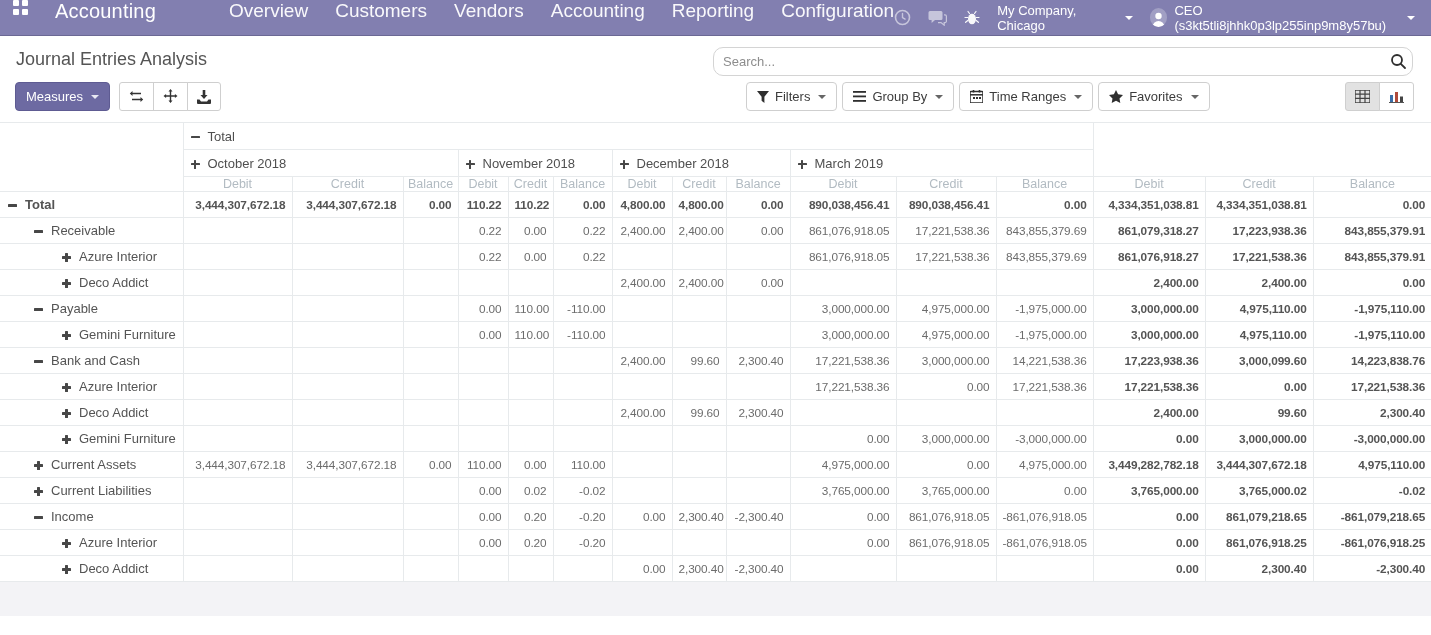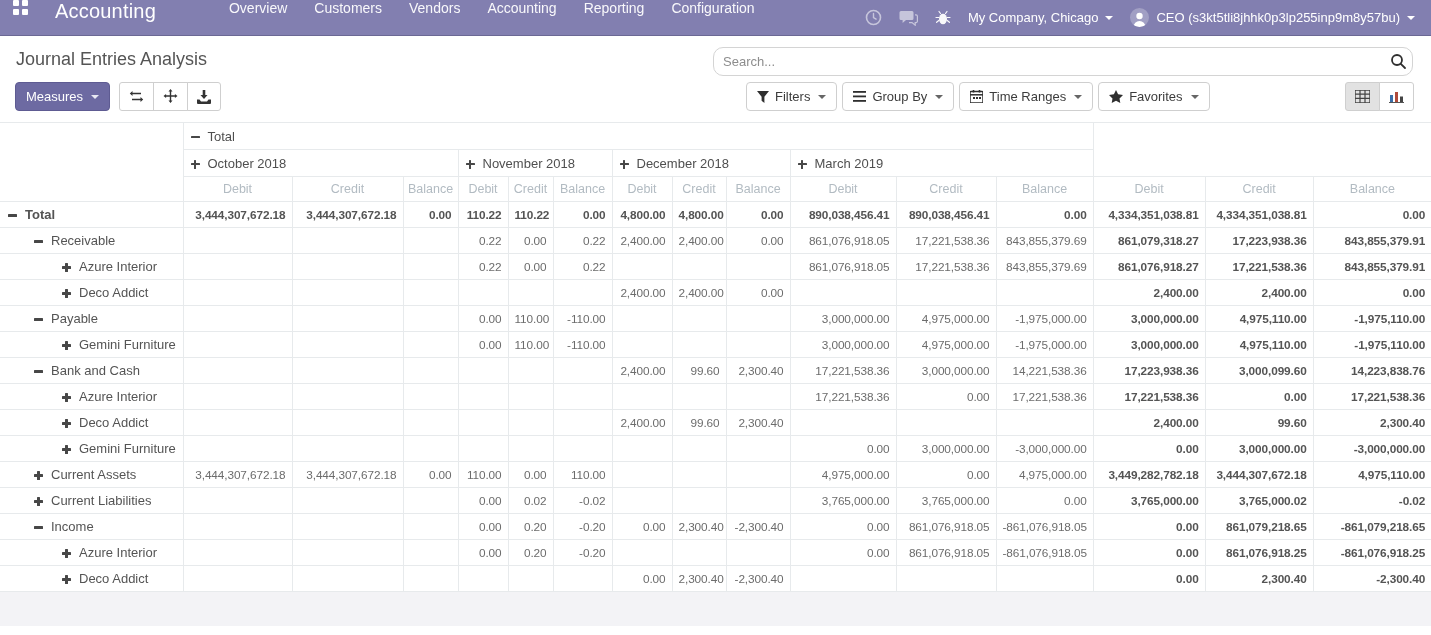--- a/index.html
+++ b/index.html
@@ -3,21 +3,21 @@
 <meta charset="utf-8">
 <style>
   * { box-sizing: border-box; margin: 0; padding: 0; }
   html,body { width:1431px; height:635px; font-family:"Liberation Sans",sans-serif; background:#fff; overflow:hidden; }
 
   
   .navbar { height:36px; background:#827fb0; border-bottom:1px solid #6b6894; display:flex; color:#fff; }
   .apps-grid { width:15px; height:15px; margin-left:13px; display:grid; grid-template-columns:6px 6px; grid-template-rows:6px 6px; gap:3px; cursor:pointer; }
   .apps-grid i { background:#fff; border-radius:1px; }
   .brand { font-size:20px; font-weight:400; margin-left:27px; letter-spacing:.2px; }
-  .nav-menu { display:flex; margin-left:73px; gap:27px; font-size:14px; color:rgba(255,255,255,.95); }
+  .nav-menu { display:flex; margin-left:73px; gap:27px; font-size:19px; color:rgba(255,255,255,.95); }
   .nav-menu span { cursor:pointer; }
   .nav-right { margin-left:auto; display:flex; align-items:center; gap:17px; margin-right:16px; font-size:13px; }
   .nav-icon { opacity:.55; display:flex; cursor:pointer; }
   .nav-icon.bright { opacity:.95; }
   .menu-toggle { display:flex; align-items:center; gap:7px; cursor:pointer; }
   .caret { display:inline-block; width:0; height:0; border-left:4px solid transparent; border-right:4px solid transparent; border-top:4px solid currentColor; }
   .avatar { width:19px; height:19px; border-radius:50%; background:rgba(255,255,255,.25); display:flex; align-items:flex-end; justify-content:center; overflow:hidden; }
 
   
   .control-panel { height:86px; background:#fff; position:relative; }
@@ -46,21 +46,21 @@
   .switcher .active { background:#e2e2e2; }
 
   
   table.pivot { border-collapse:collapse; table-layout:fixed; width:1431px; background:#fff; }
   .pivot th, .pivot td { border:1px solid #e7eaec; overflow:hidden; }
   .pivot th:first-child, .pivot td:first-child { border-left:none; }
   .pivot th:last-child, .pivot td:last-child { border-right:none; }
   .pivot thead th { font-weight:400; background:#fff; }
   th.group-h { height:27px; text-align:left; font-size:13px; color:#4f4f4f; padding-left:7px; white-space:nowrap; cursor:pointer; }
   th.corner-h, th.blank-h { background:#fff; }
-  th.measure-h { height:25px; text-align:center; font-size:12.5px; color:#b2bbc2; font-weight:400; cursor:pointer; white-space:nowrap; }
+  th.measure-h { height:15px; text-align:center; font-size:12.5px; color:#b2bbc2; font-weight:400; cursor:pointer; white-space:nowrap; }
   td.rowlab { height:26px; font-size:13px; color:#545454; white-space:nowrap; cursor:pointer; }
   td.num { height:26px; text-align:right; padding:0 6px; font-size:11.8px; color:#6c6c6c; white-space:nowrap; letter-spacing:-.1px; }
   tr.bold-row td { font-weight:700; color:#545454; }
   td.total-col { font-weight:700; color:#545454; }
 
   .pm { display:inline-block; width:9px; height:9px; position:relative; margin-right:8px; vertical-align:-1px; }
   .pm::before { content:""; position:absolute; left:0; right:0; top:3.2px; height:2.6px; background:#474747; border-radius:.5px; }
   .pm.plus::after { content:""; position:absolute; top:0; bottom:0; left:3.2px; width:2.6px; background:#474747; border-radius:.5px; }
 
   .footer-space { height:34px; background:#f3f3f6; }

